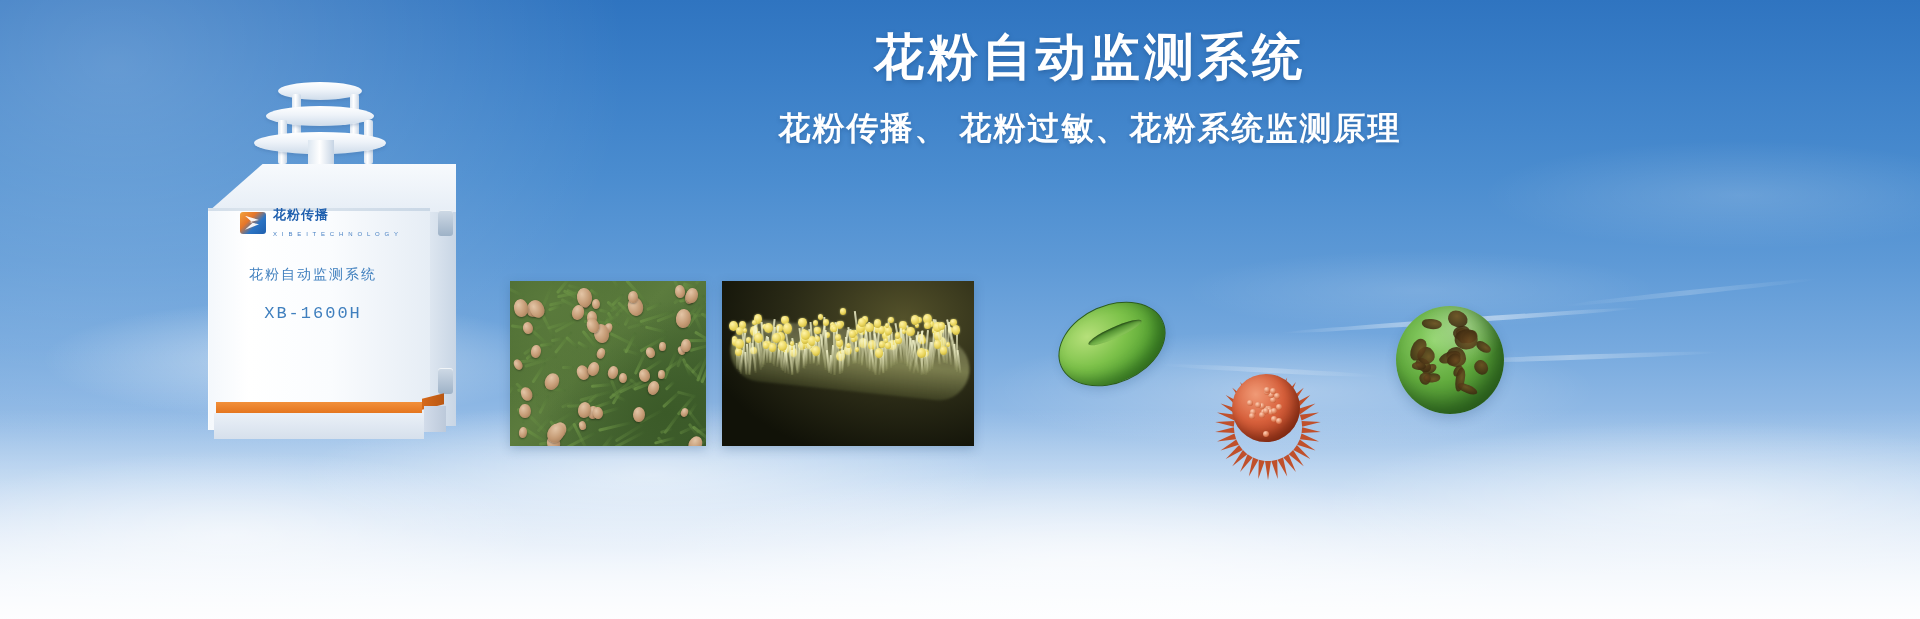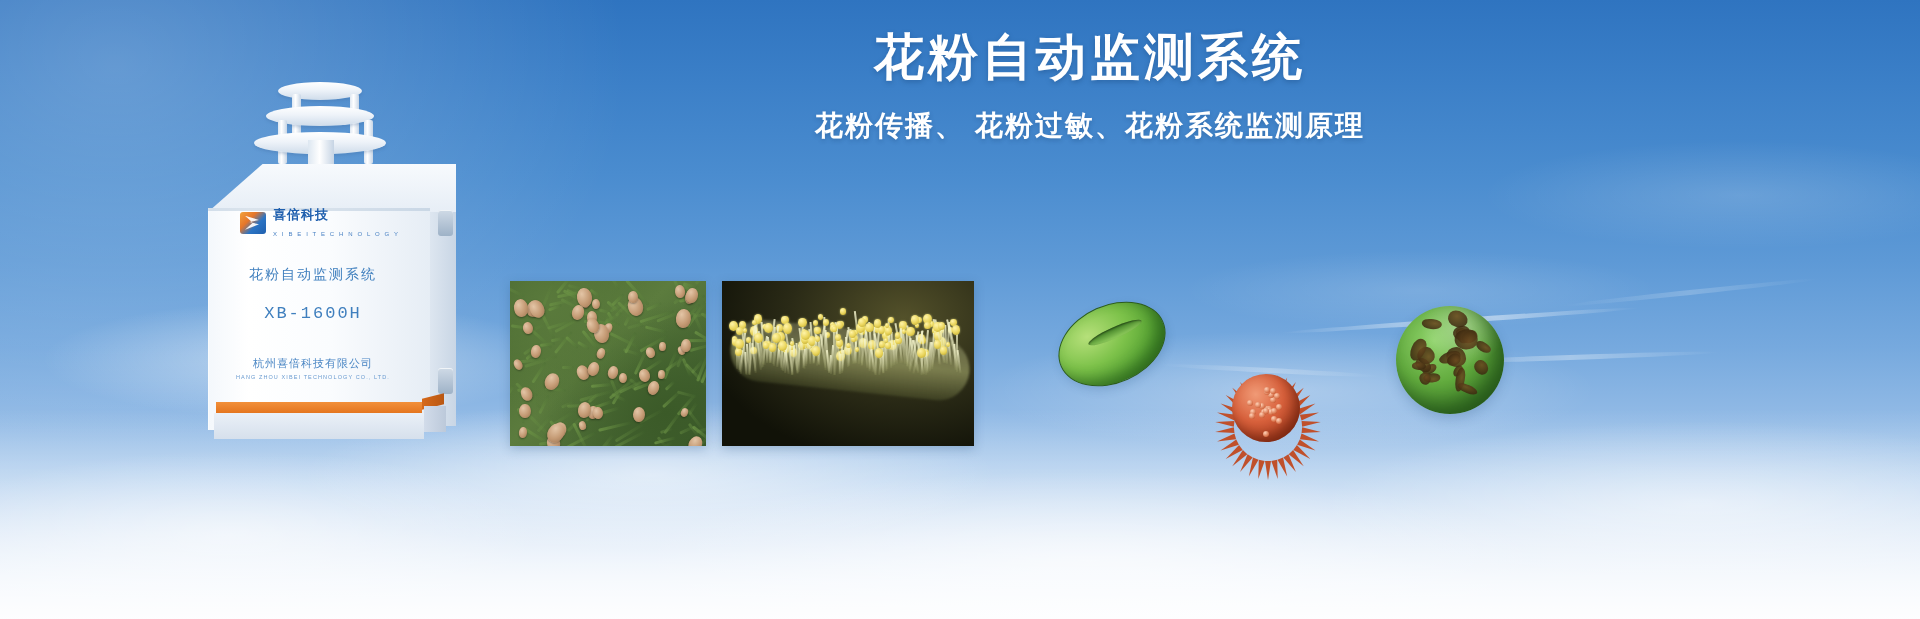--- a/index.html
+++ b/index.html
@@ -87,21 +87,21 @@
   .subline {
     margin-top: 24px;
     font-family: "Liberation Serif", "DejaVu Serif", serif;
     font-size: 34px;
     font-weight: 700;
     letter-spacing: 1px;
     text-shadow: 0 2px 4px rgba(20,60,110,.3);
   }
   .tagline {
     margin-top: 22px;
-    font-size: 28px;
+    font-size: 32px;
     font-weight: 700;
     letter-spacing: 2px;
     text-shadow: 0 2px 4px rgba(20,60,110,.3);
   }
 
   
   .device {
     position: absolute;
     left: 196px; top: 78px;
     width: 275px; height: 360px;
@@ -389,32 +389,28 @@
     <div class="cab-side"></div>
     <div class="cab-top"></div>
     <div class="cab-body"></div>
     <div class="cab-shadow-line"></div>
     <div class="latch latch-top"></div>
     <div class="latch latch-bot"></div>
 
     <div class="panel-logo">
       <span class="logo-mark"></span>
       <span class="logo-text">
-        <span class="logo-cn">喜倍科技</span><br>
+        <span class="logo-cn">花粉传播</span><br>
         <span class="logo-en">X I B E I    T E C H N O L O G Y</span>
       </span>
     </div>
 
     <div class="panel-title">花粉自动监测系统</div>
     <div class="panel-model">XB-1600H</div>
 
-    <div class="panel-company">
-      <div class="company-cn">杭州喜倍科技有限公司</div>
-      <div class="company-en">HANG ZHOU XIBEI TECHNOLOGY CO., LTD.</div>
-    </div>
 
     <div class="orange-bar"></div>
     <div class="orange-bar-side"></div>
     <div class="base-plinth"></div>
     <div class="base-side"></div>
   </div>
 
   <div class="photo photo-cypress">
     <div class="cypress-bg"></div>
     <div id="cypress-art">

